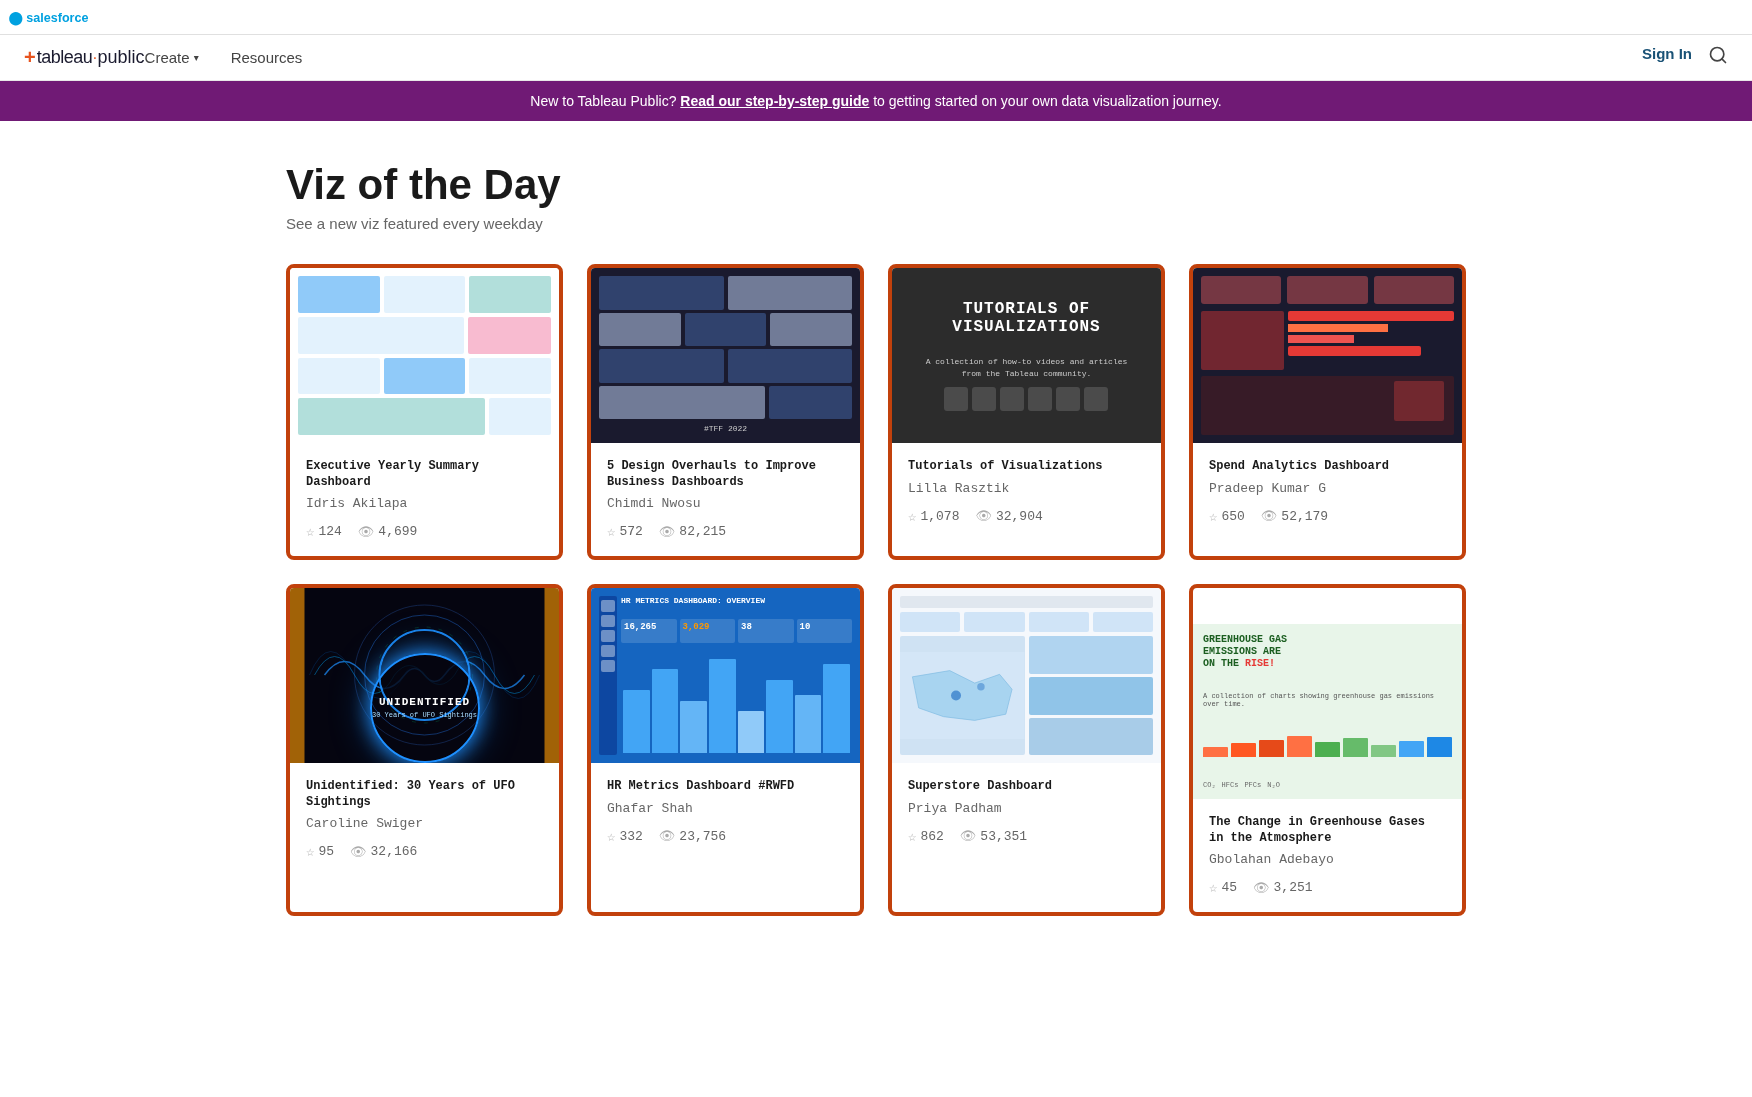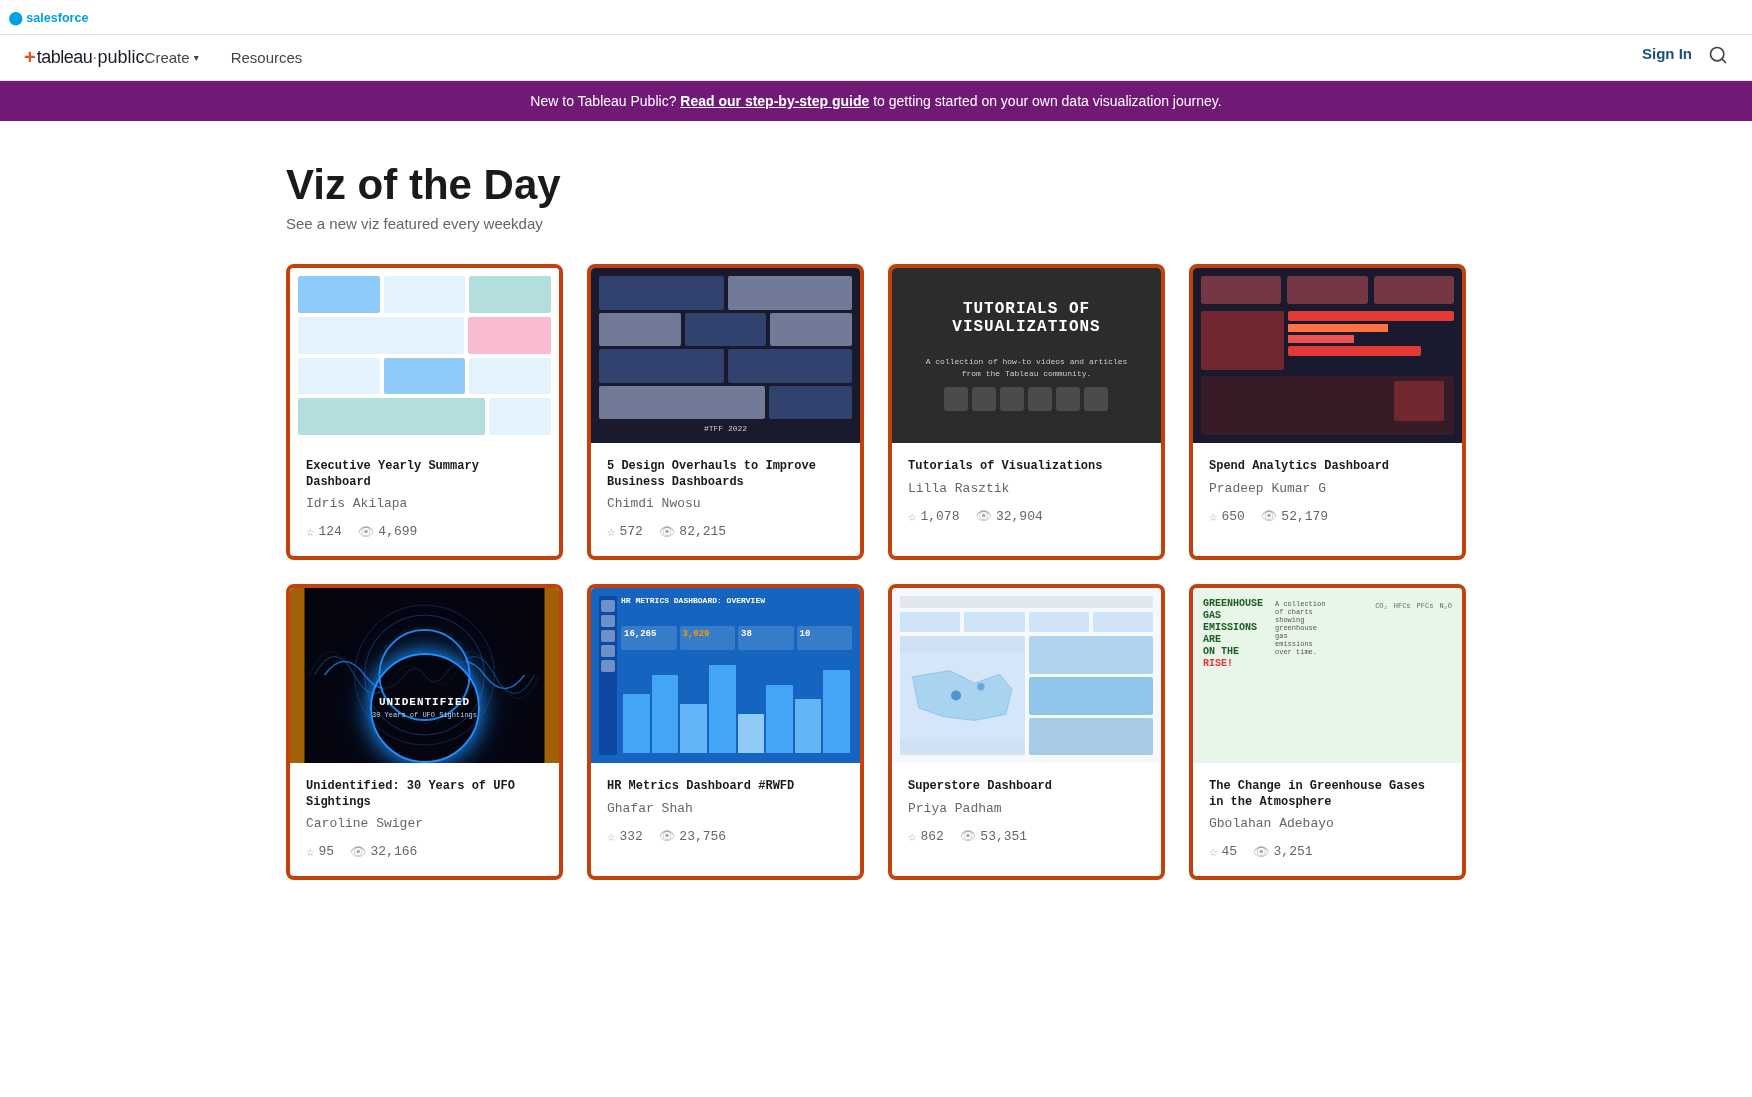--- a/index.html
+++ b/index.html
@@ -339,22 +339,23 @@
       background: #cfe2f3;
       border-radius: 2px;
       min-height: 60px;
     }
 
     
     .greenhouse-thumb {
       background: #e8f5e9;
       padding: 10px;
       display: flex;
-      flex-direction: row;
-      gap: 12px;
+      flex-direction: column;
+      gap: 20px;
+      margin-top: 36px;
     }
     .gh-title {
       font-size: 10px;
       font-weight: 900;
       color: #1b5e20;
       text-transform: uppercase;
       line-height: 1.2;
     }
     .gh-title span { color: #e53935; }
     .gh-chart {
@@ -634,21 +635,21 @@
     <div class="viz-card">
       <div class="viz-thumbnail hr-thumb">
         <div class="hr-sidebar">
           <div class="hr-sidebar-dot"></div>
           <div class="hr-sidebar-dot"></div>
           <div class="hr-sidebar-dot"></div>
           <div class="hr-sidebar-dot"></div>
           <div class="hr-sidebar-dot"></div>
         </div>
         <div class="hr-main">
-          <div style="font-size:8px;font-weight:700;color:#fff;margin-bottom:18px;">HR METRICS DASHBOARD: OVERVIEW</div>
+          <div style="font-size:8px;font-weight:700;color:#fff;margin-bottom:11px;">HR METRICS DASHBOARD: OVERVIEW</div>
           <div class="hr-top-stats">
             <div class="hr-stat-box">
               <div class="hr-stat-num">16,265</div>
             </div>
             <div class="hr-stat-box">
               <div class="hr-stat-num" style="color:#ff9800;">3,029</div>
             </div>
             <div class="hr-stat-box">
               <div class="hr-stat-num">38</div>
             </div>

